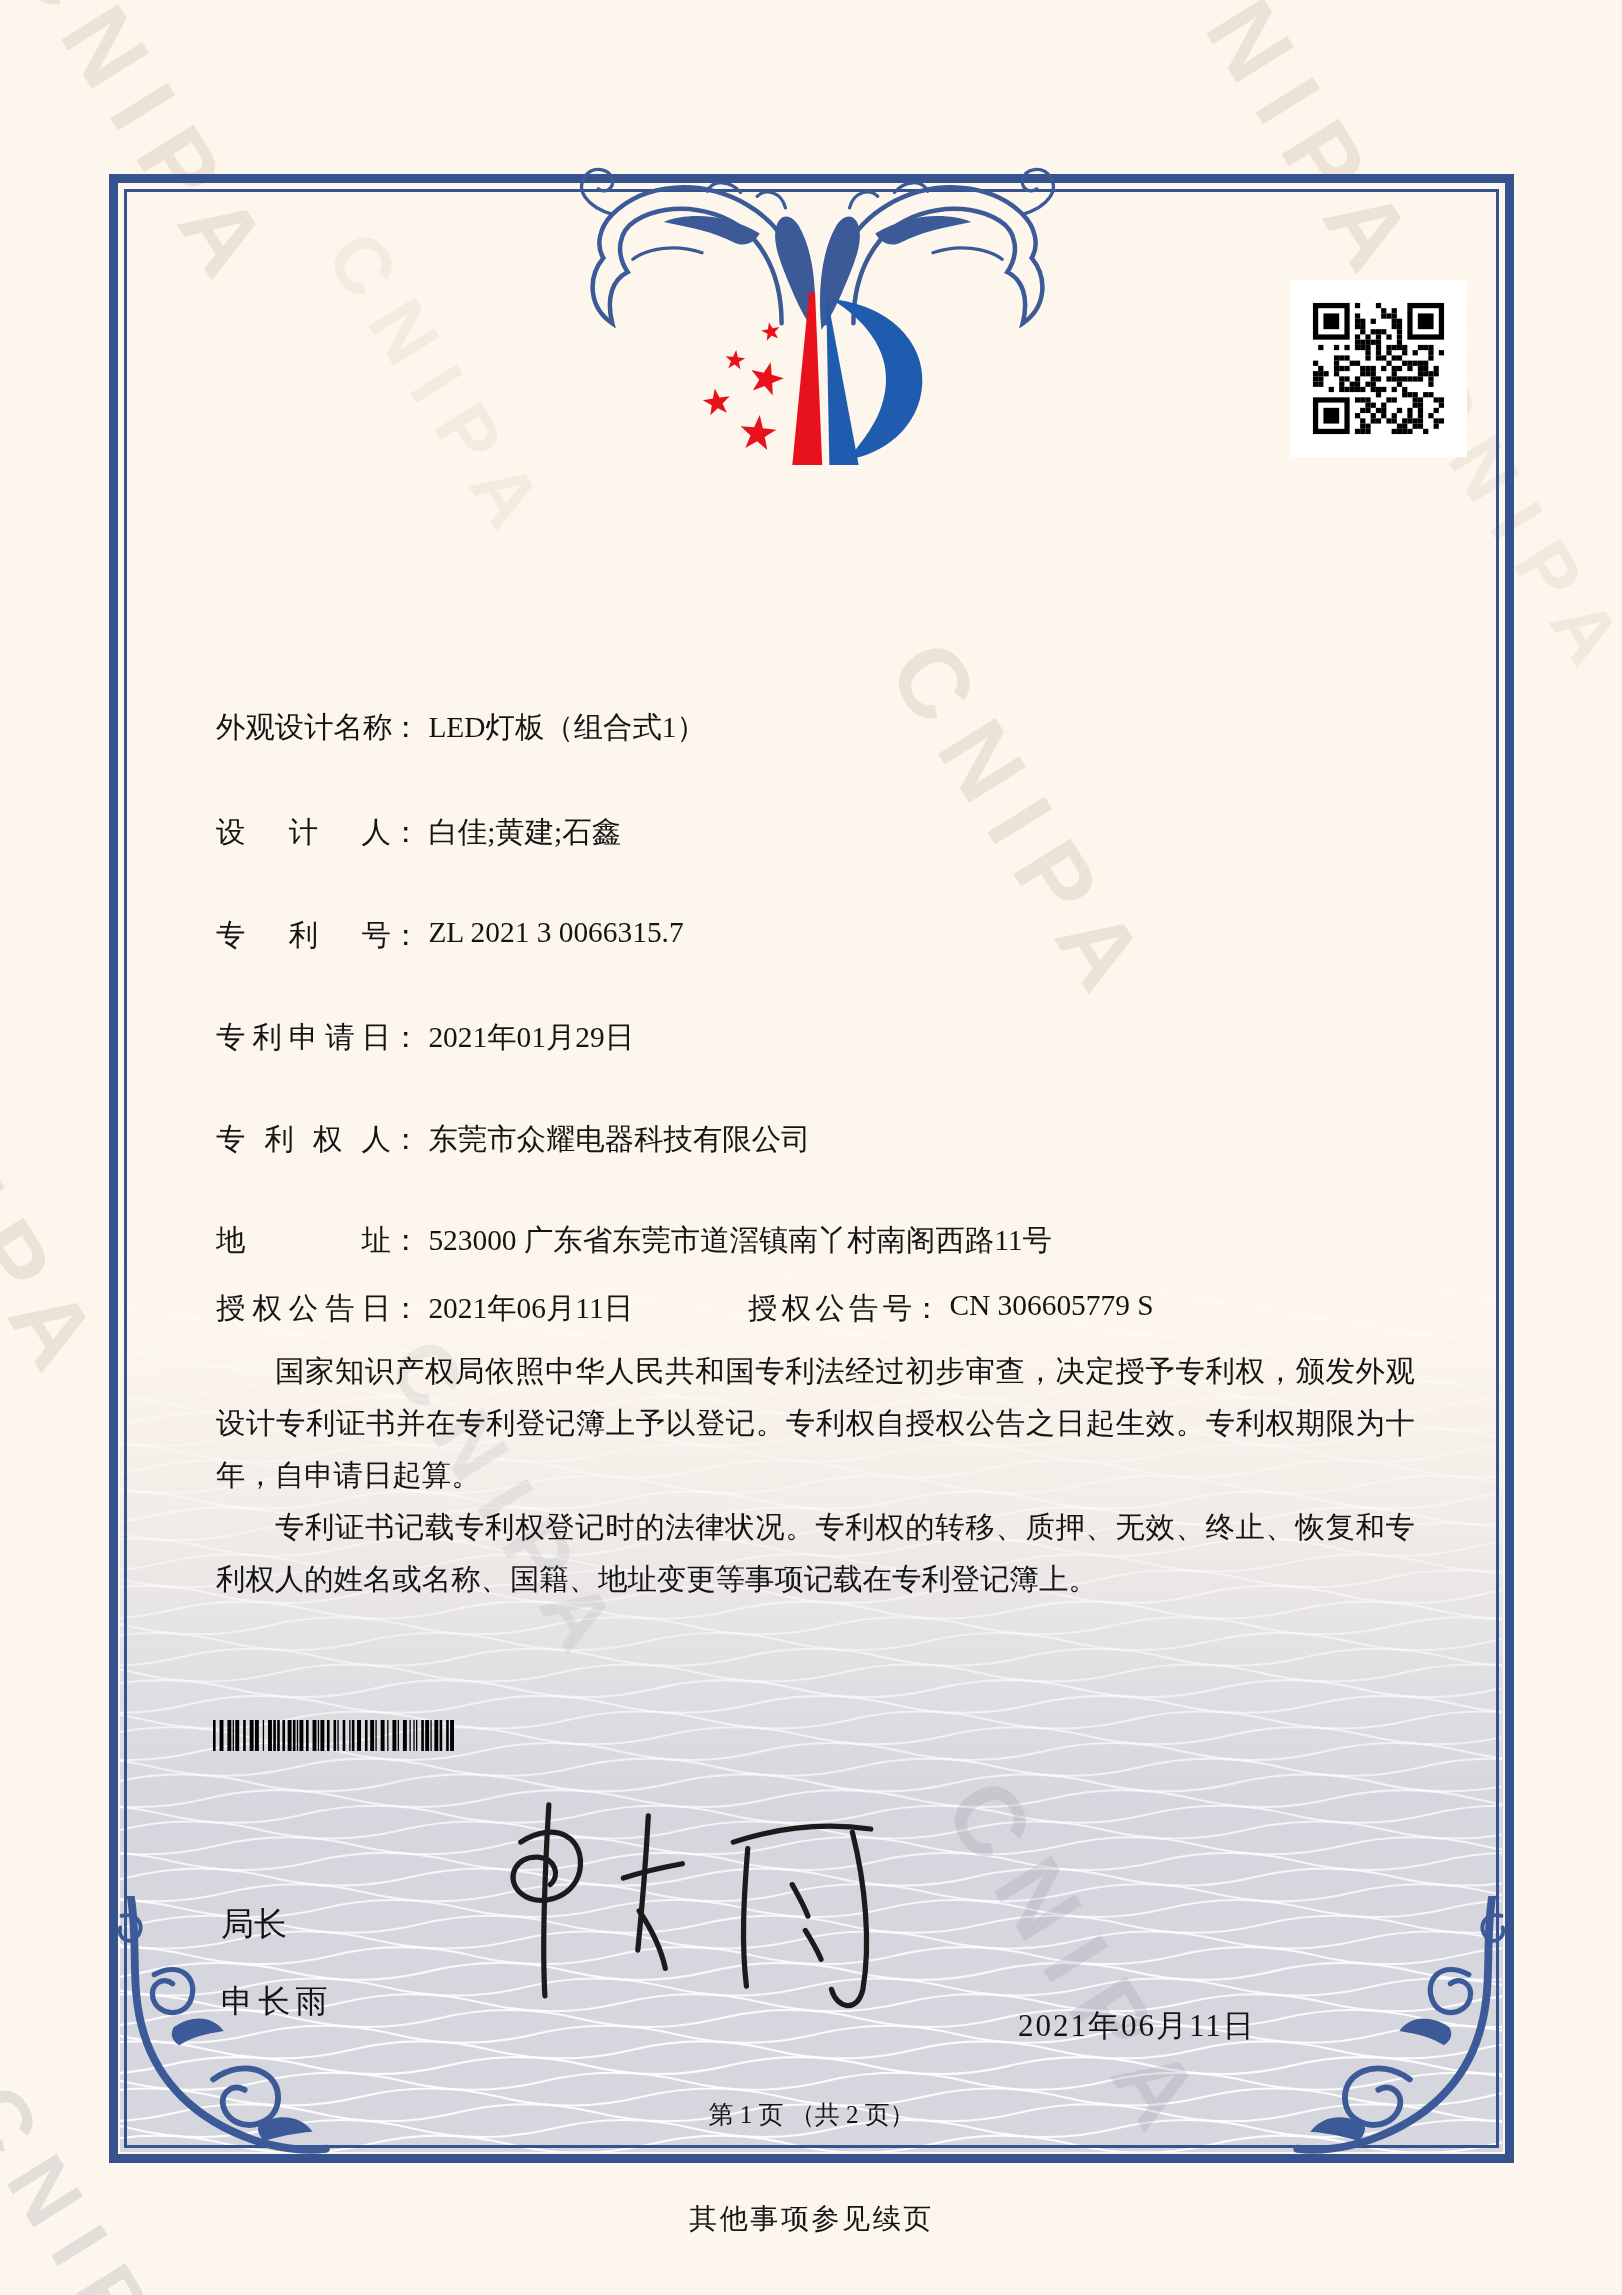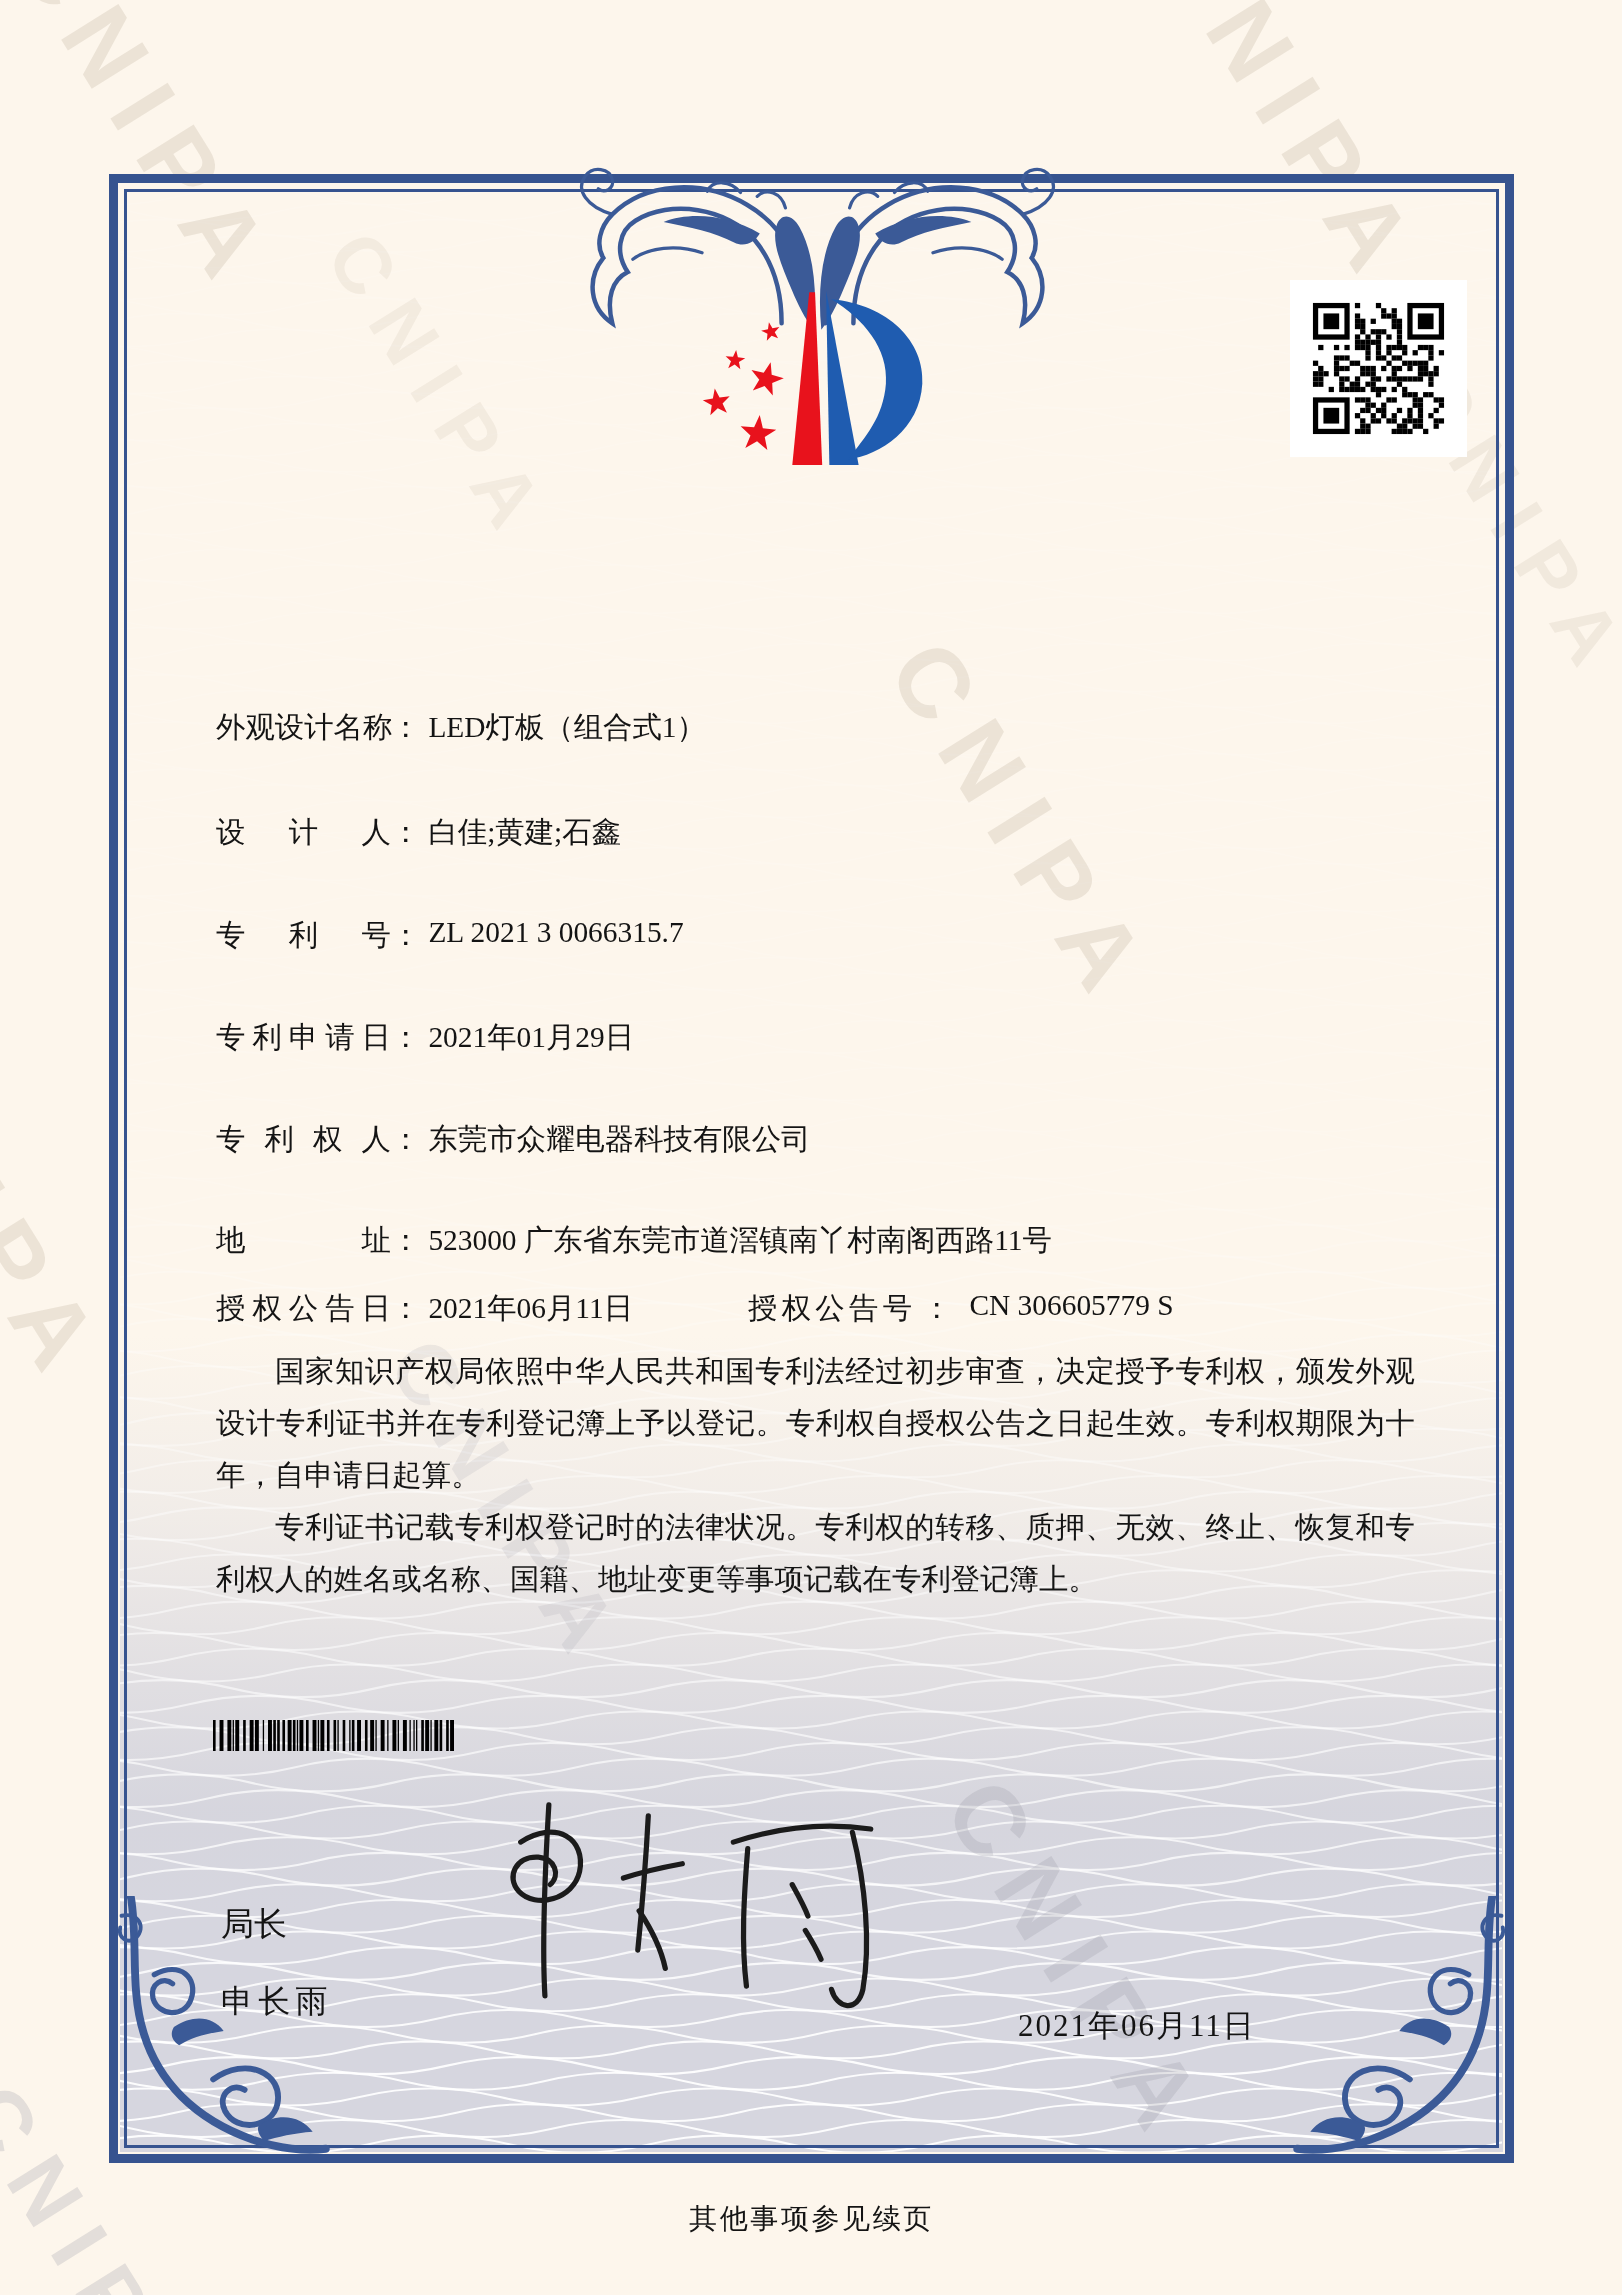--- a/index.html
+++ b/index.html
@@ -44,21 +44,21 @@
 
   .title{position:absolute;left:0;right:0;top:501px;text-align:center;
          font-size:65px;font-weight:bold;letter-spacing:9.2px;}
 
   
   .f{position:absolute;left:216px;font-size:29.4px;display:flex;white-space:pre;}
   .fl{display:inline-block;width:175px;text-align:justify;text-align-last:justify;}
   .fv{white-space:pre;margin-left:8px;}
   .f1{top:708px;} .f2{top:813px;} .f3{top:916px;} .f4{top:1018px;justify-content:space-between;}
   .f5{top:1120px;} .f6{top:1221px;} .f7{top:1289px;}
-  .f7b{margin-left:115px;display:flex;gap:10px;}
+  .f7b{margin-left:115px;display:flex;}
   .f7b .fl{width:164px;}
 
   .paras{position:absolute;left:216px;width:1199px;top:1345px;}
   .paras p{margin:0;font-size:29.4px;line-height:52px;text-indent:59px;text-align:justify;}
 
   #barcode{position:absolute;left:213px;top:1720px;width:241px;height:31px;}
 
   .comm-title{position:absolute;left:221px;top:1902px;font-size:33px;
               font-family:"Liberation Sans","DejaVu Sans",sans-serif;}
   .comm-name{position:absolute;left:221px;top:1980px;font-size:32px;letter-spacing:5.2px;
@@ -568,16 +568,17 @@
       <path d="M286,180 C306,210 320,240 326,268"></path>
       <path d="M430,75 C500,52 570,45 640,55"></path>
       <path d="M452,85 C446,160 442,230 450,295"></path>
       <path d="M612,60 C632,140 640,230 628,300 C620,336 588,330 580,300"></path>
       <path d="M520,140 C530,158 538,172 544,188"></path>
       <path d="M540,210 C550,226 558,240 564,254"></path>
     </g>
   </svg>
 
   <div class="issue-date">2021年06月11日</div>
+  <div class="page-info">第 1 页 （共 2 页）</div>
   <div class="footer-note">其他事项参见续页</div>
 
 </div>
 
 
 </body></html>

